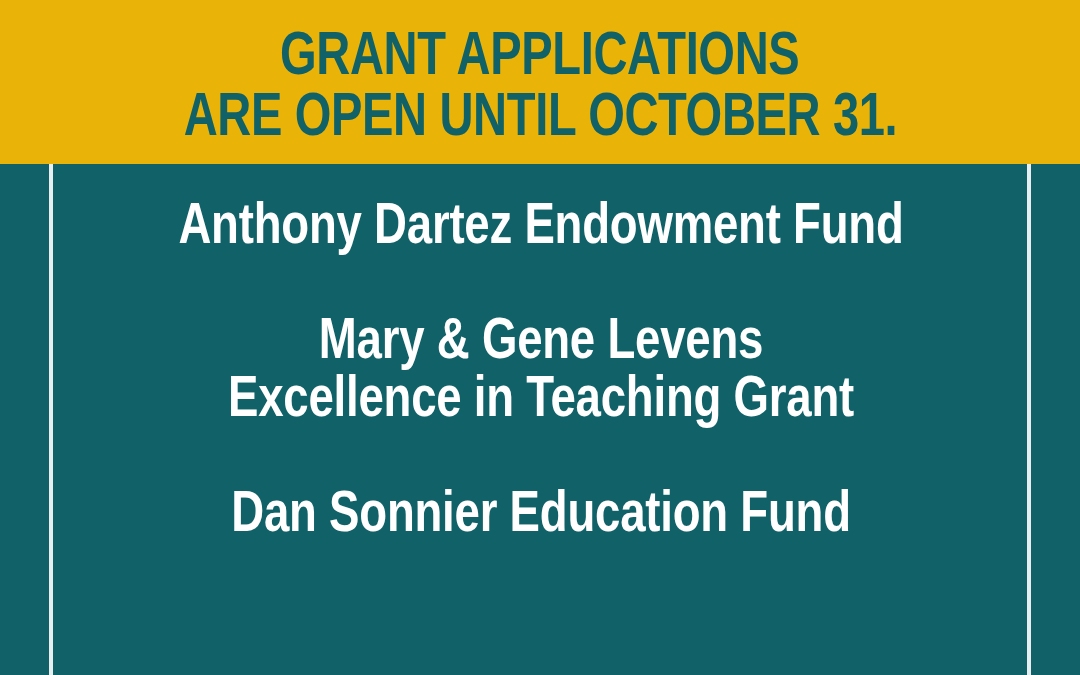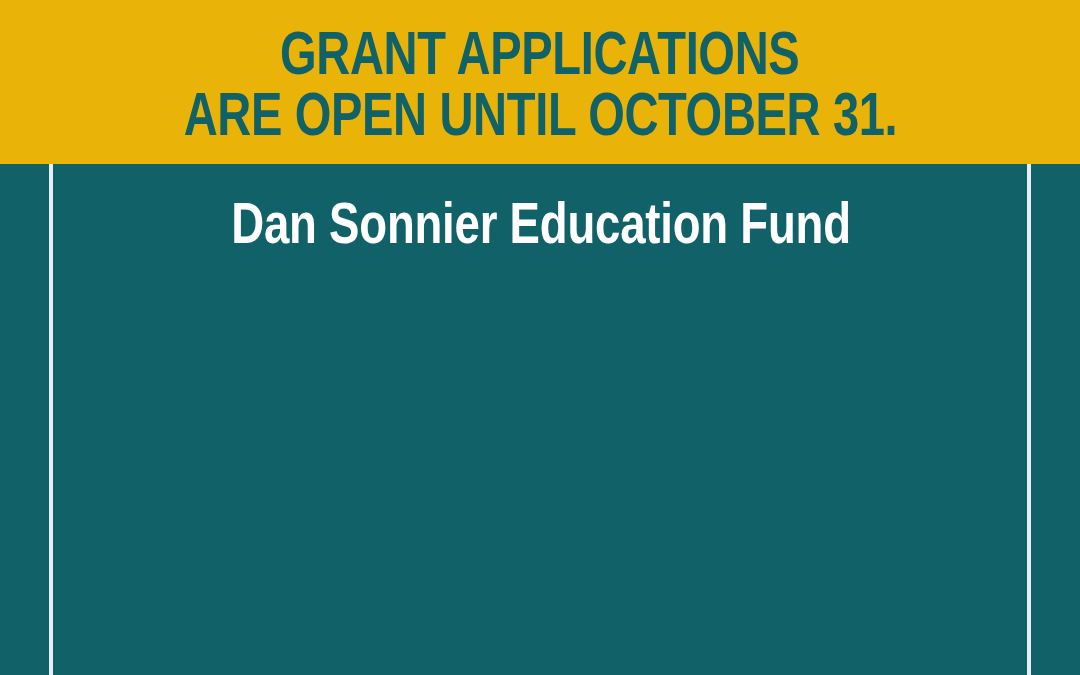--- a/index.html
+++ b/index.html
@@ -107,22 +107,29 @@
   <div id="header-banner">
     <div class="headline line1">GRANT APPLICATIONS</div>
     <div class="headline line2">ARE OPEN UNTIL OCTOBER 31.</div>
   </div>
 
   <div class="vrule" id="vrule-left"></div>
   <div class="vrule" id="vrule-right"></div>
 
   <div id="fund-list">
 
+    <div class="fund-entry">
+      <span class="fund-line">Anthony Dartez Endowment Fund</span>
+    </div>
 
 
+    <div class="fund-entry">
+      <span class="fund-line">Mary &amp; Gene Levens</span>
+      <span class="fund-line">Excellence in Teaching Grant</span>
+    </div>
 
     <div class="fund-entry clipped">
       <span class="fund-line">Dan Sonnier Education Fund</span>
     </div>
 
   </div>
 
 </div>
 
 </body></html>

